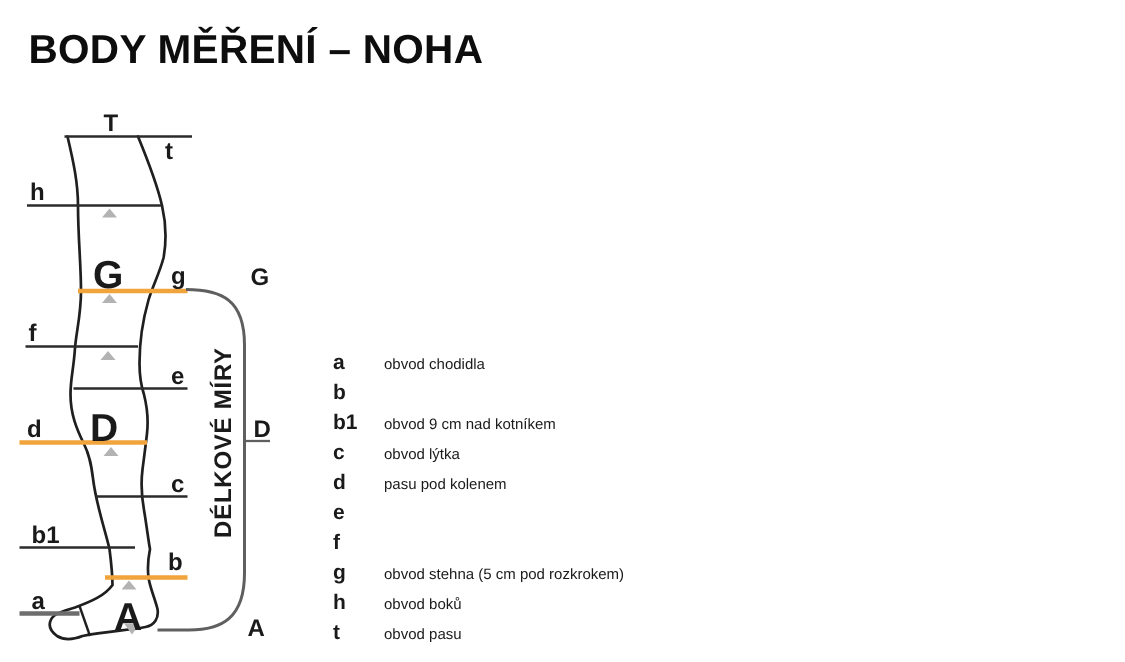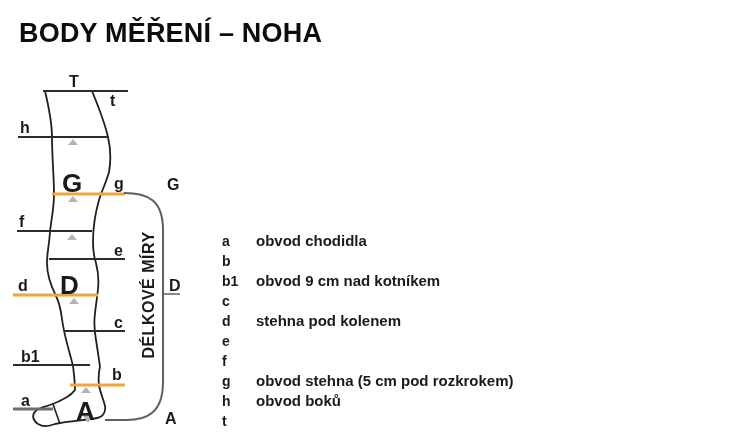--- a/index.html
+++ b/index.html
@@ -43,24 +43,23 @@
     line-height: 20px;
   }
   .legend-key {
     width: 34px;
     flex: 0 0 34px;
     font-size: 14px;
     font-weight: bold;
     color: #1a1a1a;
   }
   .legend-desc {
-    font-size: 15px;
+    font-size: 10px;
     color: #1a1a1a;
     white-space: nowrap;
-    font-weight: bold;
   }
   svg text { font-family: "Liberation Sans", sans-serif; }
   .lbl-sm  { font-size: 16px; font-weight: bold; fill: #1a1a1a; }
   .lbl-big { font-size: 26px; font-weight: bold; fill: #1a1a1a; }
   .lbl-brk { font-size: 16px; font-weight: bold; fill: #1a1a1a; }
   .lbl-axis{ font-size: 16px; font-weight: bold; fill: #1a1a1a; letter-spacing: 0.5px; }
 </style>
 </head>
 <body>
 
@@ -148,37 +147,39 @@
     </div>
     <div class="legend-row">
       <span class="legend-key">b</span>
     </div>
     <div class="legend-row">
       <span class="legend-key">b1</span>
       <span class="legend-desc">obvod 9 cm nad kotníkem</span>
     </div>
     <div class="legend-row">
       <span class="legend-key">c</span>
+      <span class="legend-desc">obvod lýtka</span>
     </div>
     <div class="legend-row">
       <span class="legend-key">d</span>
-      <span class="legend-desc">stehna pod kolenem</span>
+      <span class="legend-desc">pasu pod kolenem</span>
     </div>
     <div class="legend-row">
       <span class="legend-key">e</span>
     </div>
     <div class="legend-row">
       <span class="legend-key">f</span>
     </div>
     <div class="legend-row">
       <span class="legend-key">g</span>
       <span class="legend-desc">obvod stehna (5 cm pod rozkrokem)</span>
     </div>
     <div class="legend-row">
       <span class="legend-key">h</span>
       <span class="legend-desc">obvod boků</span>
     </div>
     <div class="legend-row">
       <span class="legend-key">t</span>
+      <span class="legend-desc">obvod pasu</span>
     </div>
   </div>
 
 </div>
 
 </body></html>

